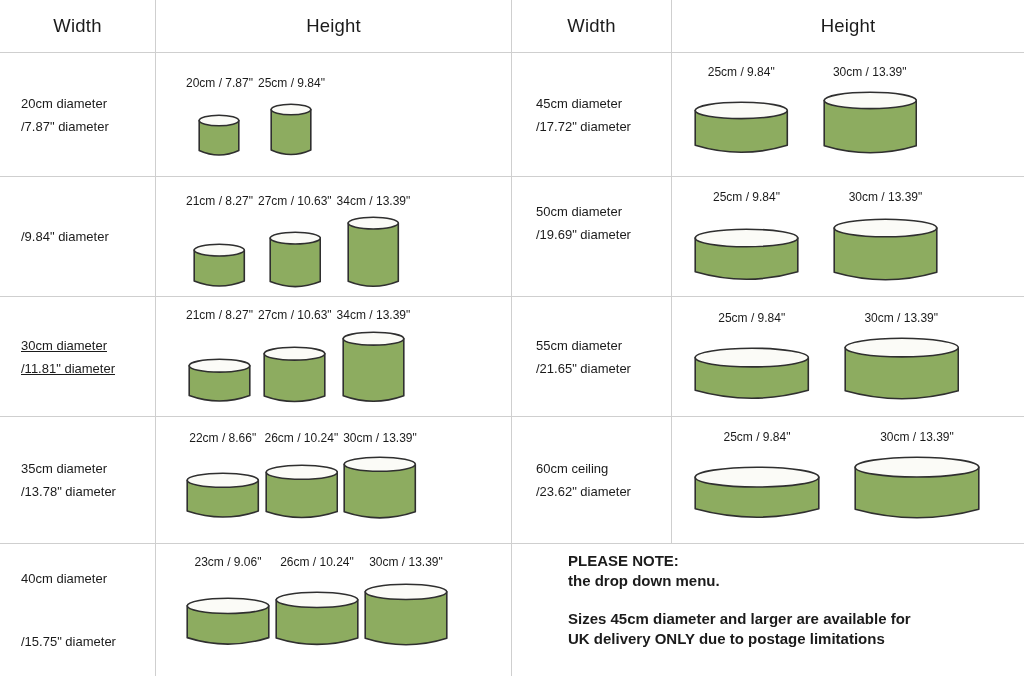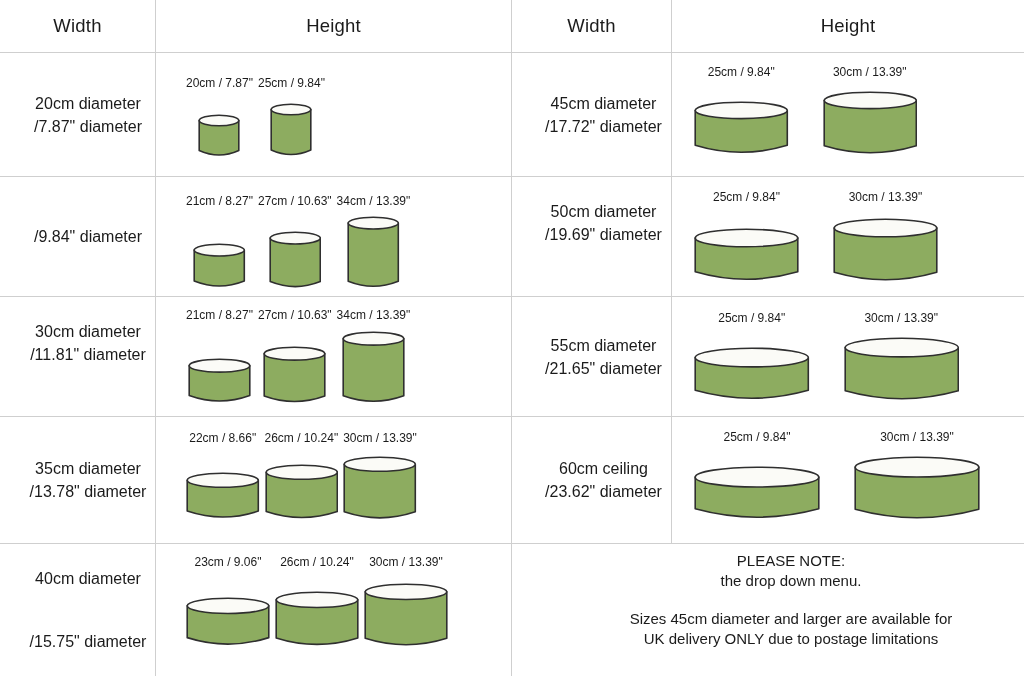--- a/index.html
+++ b/index.html
@@ -1,30 +1,30 @@
 <!DOCTYPE html>
 <html><head>
 <meta charset="utf-8">
 <style>
   html,body{margin:0;padding:0;background:#ffffff;}
   #chart{
     position:relative;width:1024px;height:676px;background:#ffffff;
     font-family:"Liberation Sans",sans-serif;color:#1b1b1b;overflow:hidden;
   }
   .gridline{position:absolute;background:#cfcfcf;}
-  .cell{position:absolute;box-sizing:border-box;text-align:center;}
+  .cell{position:absolute;box-sizing:border-box;}
   .header-cell{display:flex;align-items:center;justify-content:center;font-size:18.5px;letter-spacing:.2px;}
-  .width-cell{display:flex;flex-direction:column;justify-content:center;font-size:16px;line-height:23px;}
+  .width-cell{display:flex;flex-direction:column;justify-content:center;font-size:13px;line-height:23px;}
   .width-cell.t0{padding-left:21px;}
   .width-cell.t1{padding-left:24px;}
   .height-cell{display:flex;align-items:flex-end;}
   .shade-item{display:flex;flex-direction:column;justify-content:space-between;align-items:center;}
   .shade-label{font-size:12px;white-space:nowrap;color:#1b1b1b;}
   .note-cell{font-size:15px;line-height:19.5px;padding:7px 10px 0 56px;}
-  .note-line{white-space:nowrap;}
+  .note-line{white-space:nowrap;font-weight:bold;}
   .note-gap{height:19px;}
 </style>
 </head>
 <body>
 
 <div id="chart">
 
   <div class="cell header-cell" style="left:0;top:0;width:155px;height:52px">Width</div>
   <div class="cell header-cell" style="left:156px;top:0;width:355px;height:52px">Height</div>
   <div class="cell header-cell" style="left:512px;top:0;width:159px;height:52px">Width</div>
@@ -70,21 +70,21 @@
           </svg>
         </div>
         <div class="shade-item" style="height: 94px;">
           <div class="shade-label">34cm / 13.39"</div>
           <svg width="52.5" height="71.9" viewBox="0 0 52.5 71.9">
             <path d="M 1.2 7.0875 L 1.2 65.30125000000001 Q 26.25 75.31000000000002 51.3 65.30125000000001 L 51.3 7.0875 Z" fill="#8dac60" stroke="#2f2f2f" stroke-width="1.6" stroke-linejoin="round"></path>
             <ellipse cx="26.25" cy="7.0875" rx="25.05" ry="5.8875" fill="#fbfbf7" stroke="#2f2f2f" stroke-width="1.6"></ellipse>
           </svg>
         </div>
       </div>
-      <div class="cell width-cell t0" style="left: 0px; top: 283px; width: 155px; height: 119px;">
+      <div class="cell width-cell t0" style="left: 0px; top: 297px; width: 155px; height: 119px; text-decoration: underline;">
         <div>30cm diameter</div>
         <div>/11.81" diameter</div>
       </div>
       <div class="cell height-cell" style="left: 156px; top: 297px; width: 355px; height: 119px; padding-left: 30px; padding-bottom: 13px; gap: 5px;">
         <div class="shade-item" style="height: 95px;">
           <div class="shade-label">21cm / 8.27"</div>
           <svg width="63.0" height="44.6" viewBox="0 0 63.0 44.6">
             <path d="M 1.2 7.665 L 1.2 37.481500000000004 Q 31.5 48.472 61.8 37.481500000000004 L 61.8 7.665 Z" fill="#8dac60" stroke="#2f2f2f" stroke-width="1.6" stroke-linejoin="round"></path>
             <ellipse cx="31.5" cy="7.665" rx="30.3" ry="6.465" fill="#fbfbf7" stroke="#2f2f2f" stroke-width="1.6"></ellipse>
           </svg>

